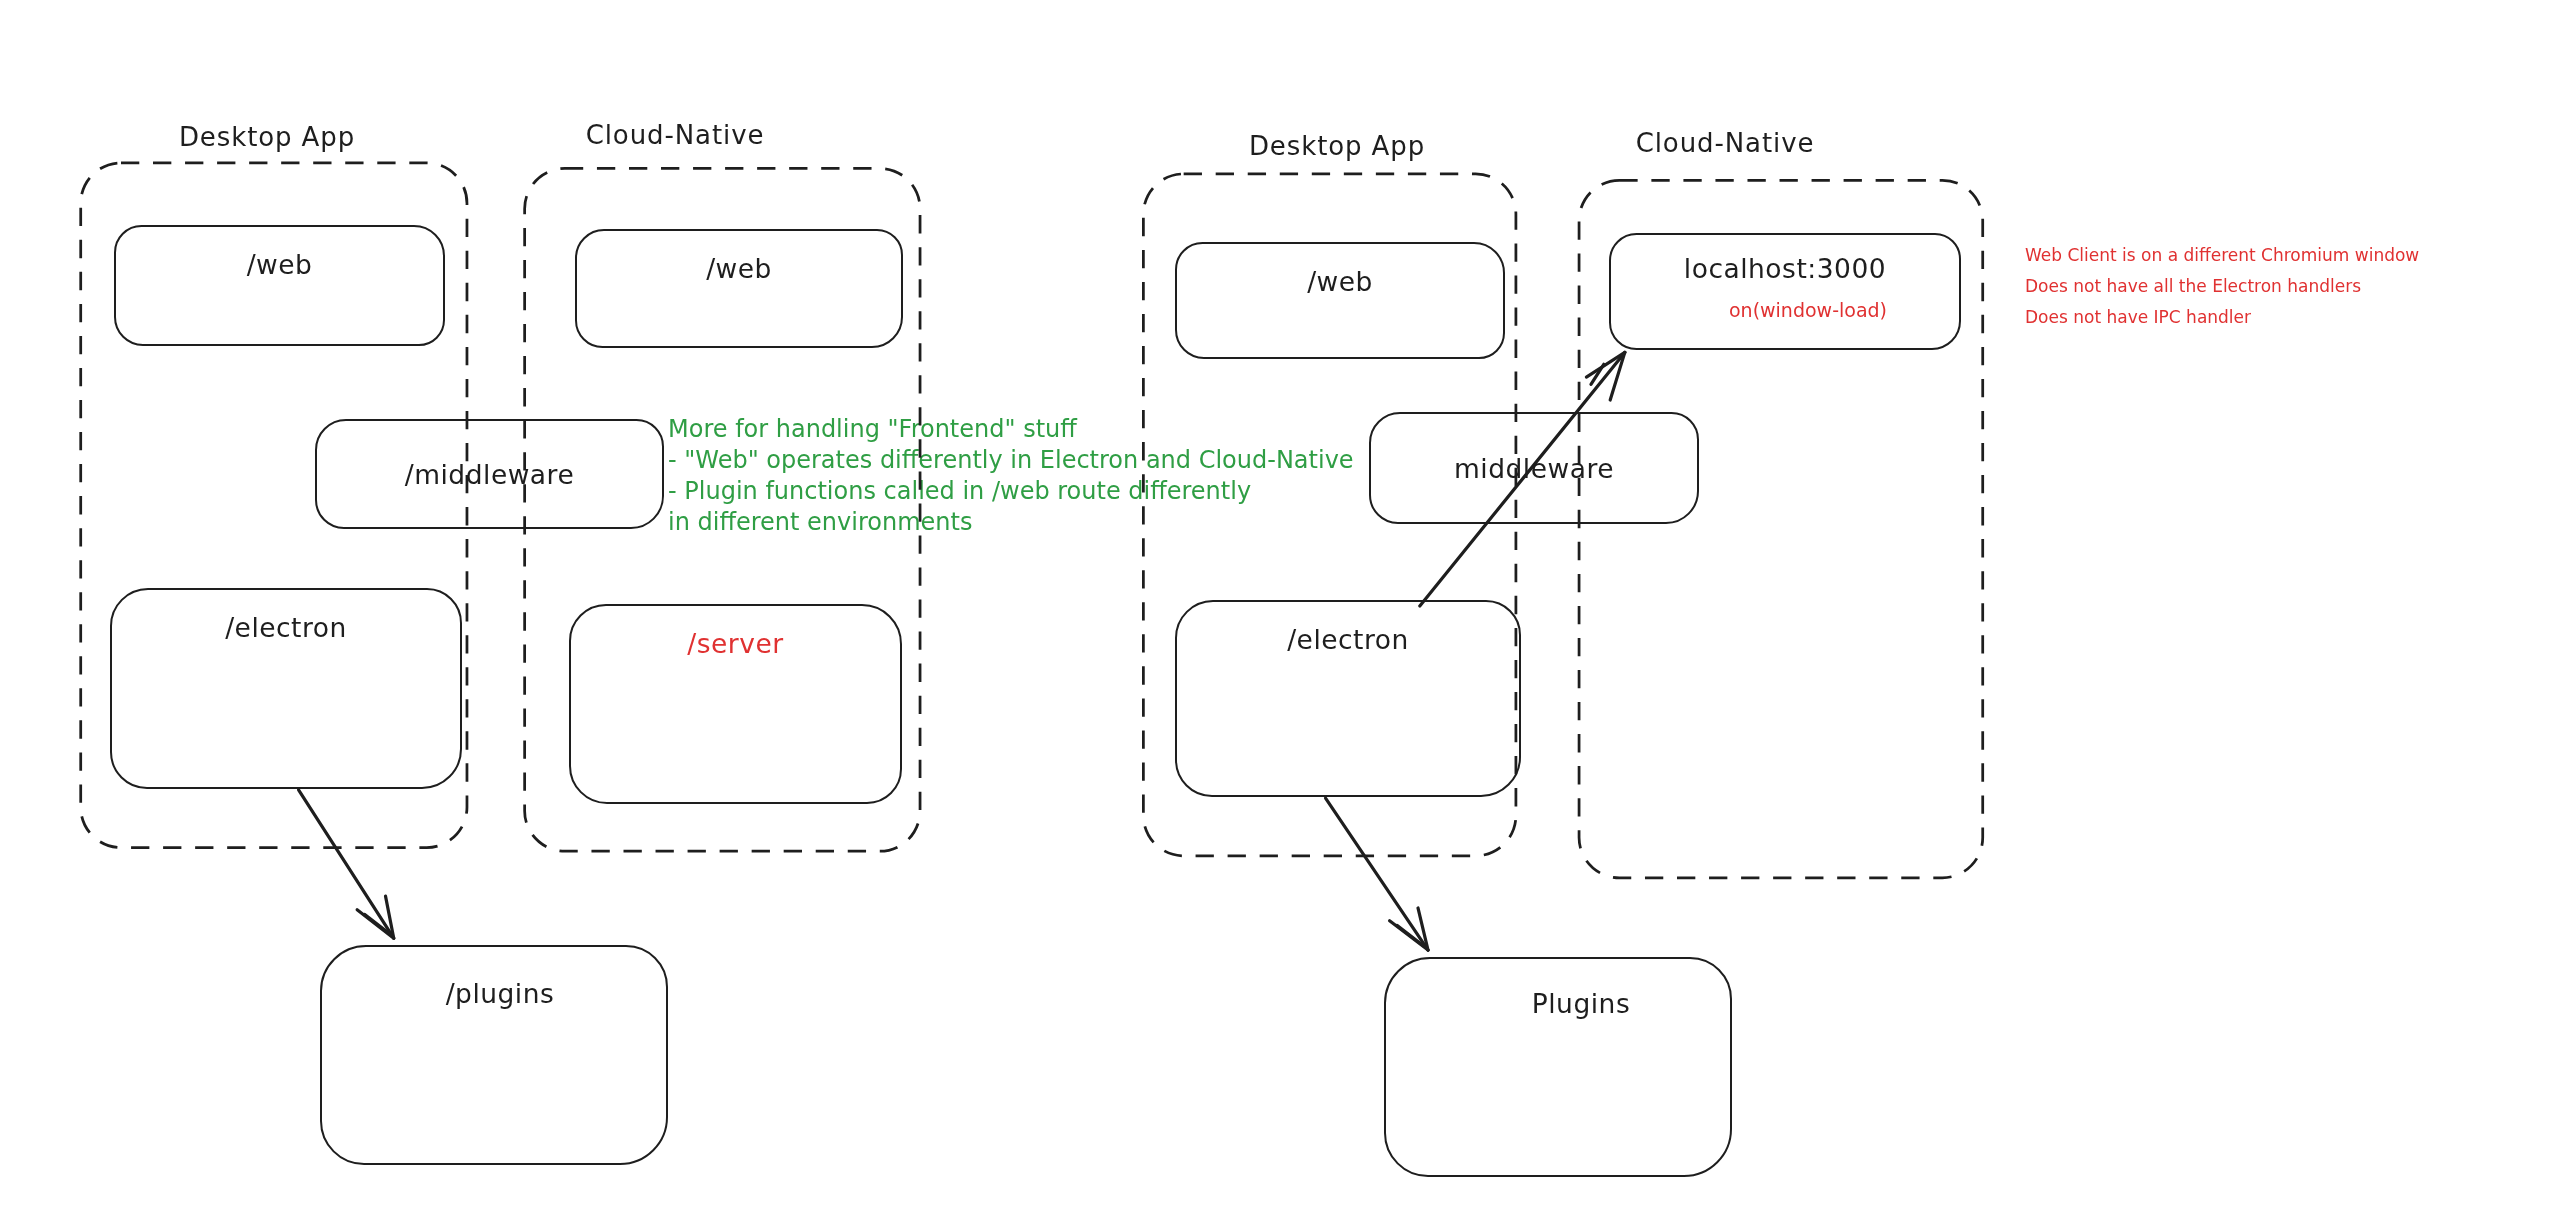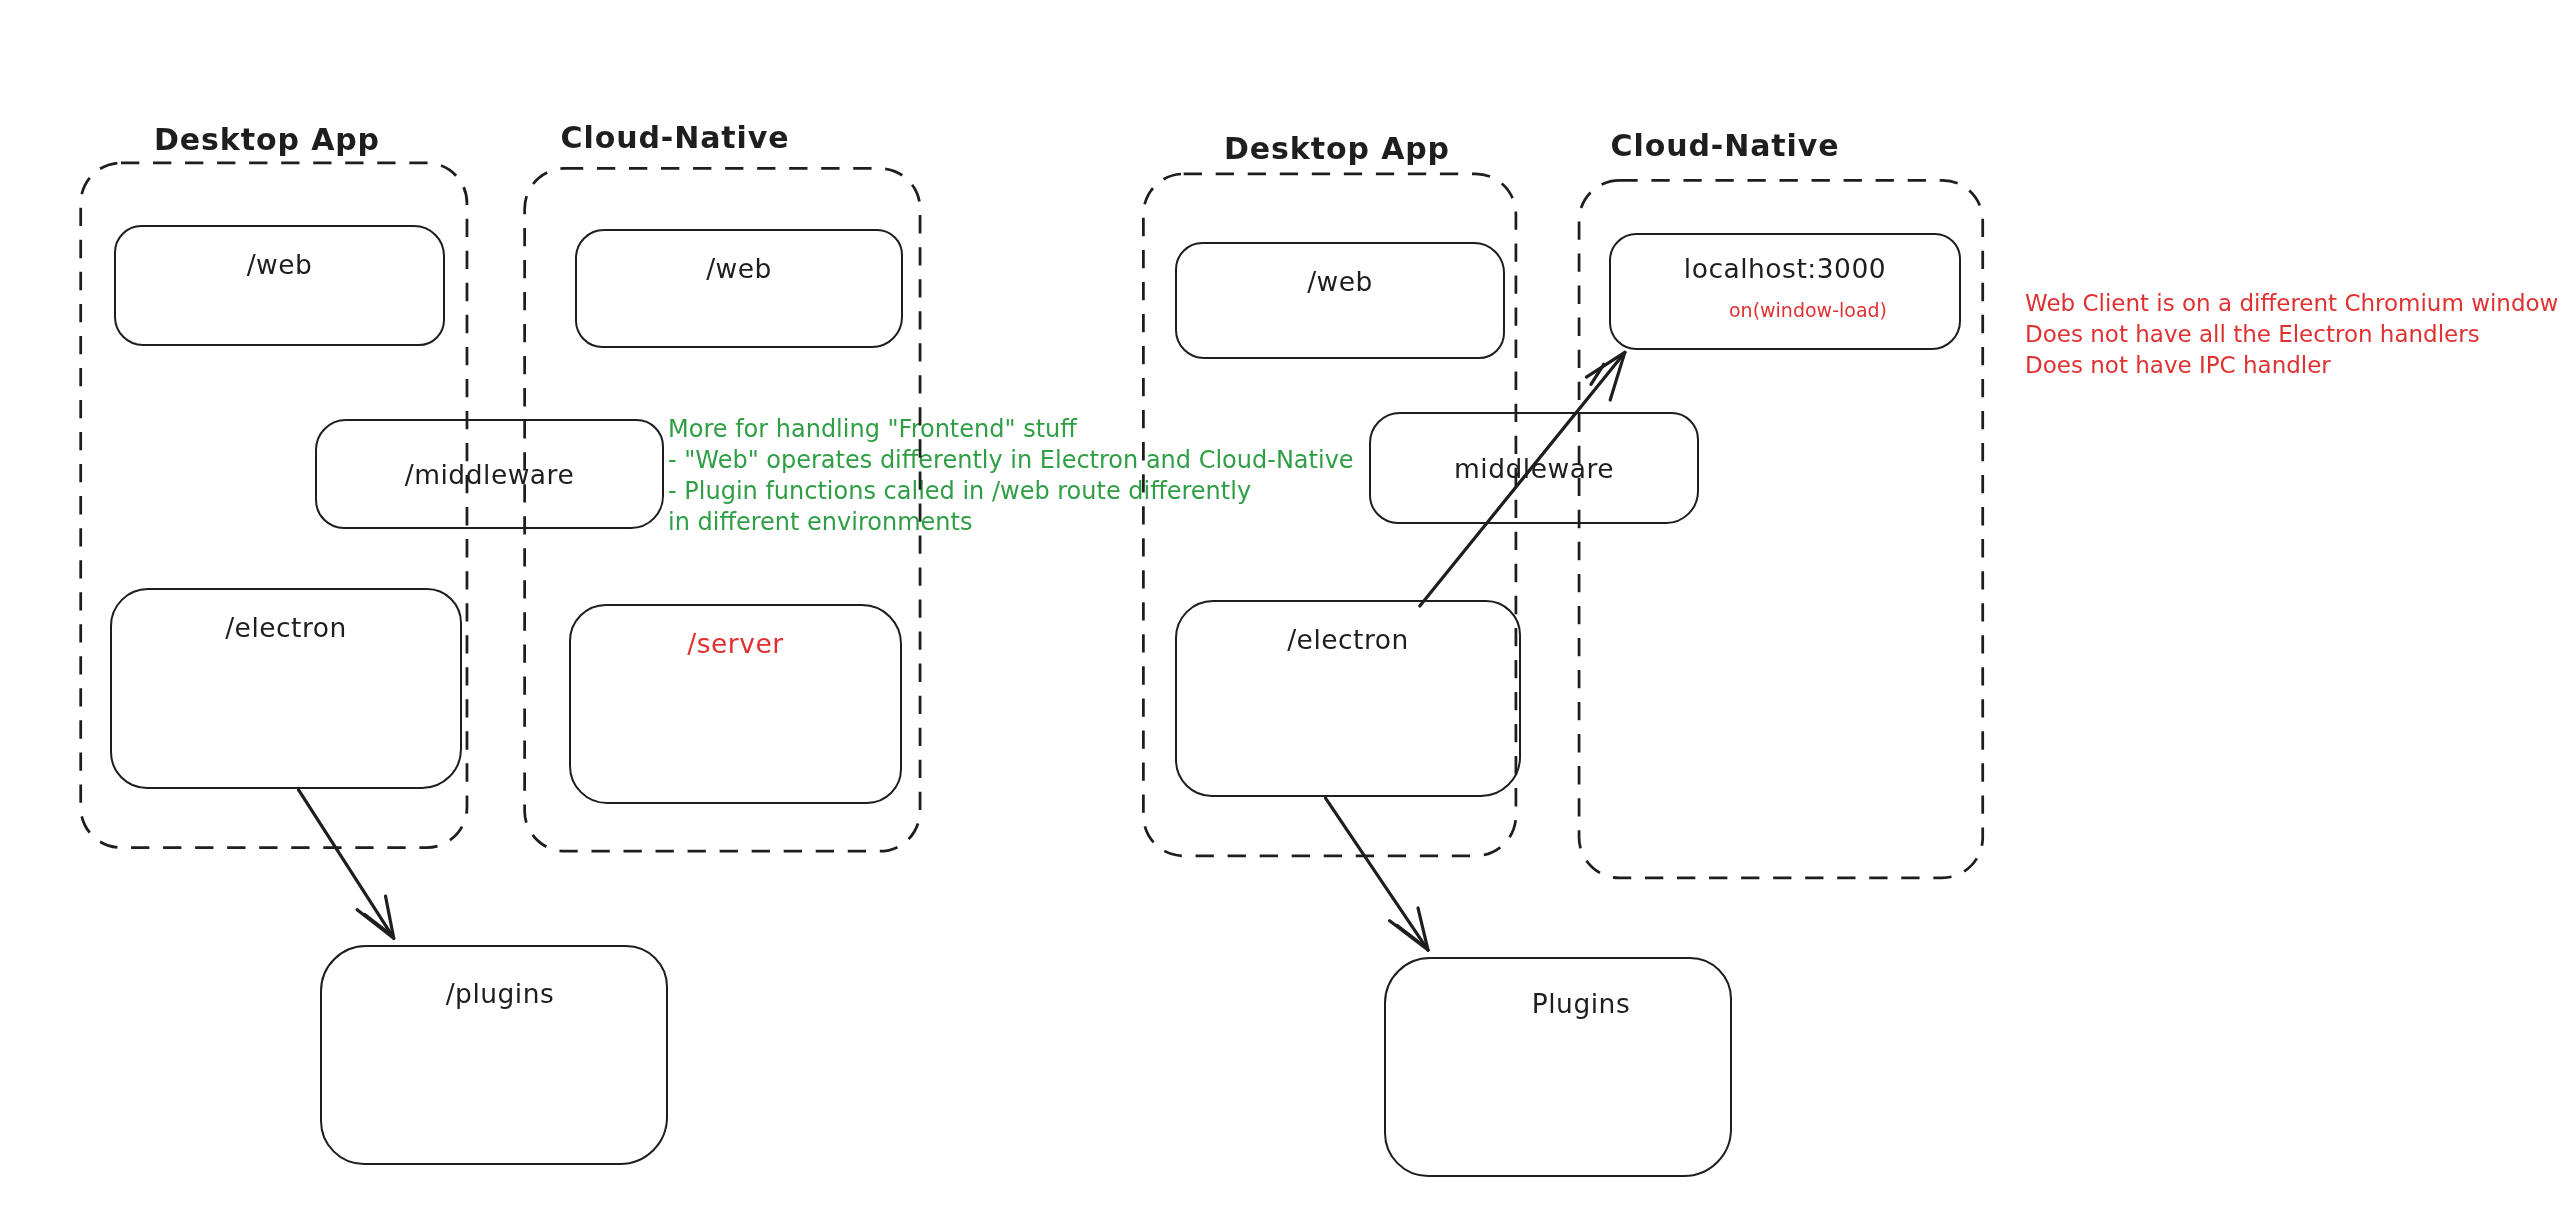--- a/index.html
+++ b/index.html
@@ -17,22 +17,22 @@
   #canvas {
     position: relative;
     width: 2576px;
     height: 1232px;
     background: var(--background);
     overflow: hidden;
   }
   .title {
     position: absolute;
     transform: translateX(-50%);
-    font-size: 30px;
-    font-weight: 700;
+    font-size: 26px;
+    font-weight: 400;
     letter-spacing: 0.9px;
     color: var(--stroke);
     white-space: nowrap;
     z-index: 3;
   }
   .box {
     position: absolute;
     border: 2.7px solid var(--stroke);
     background: transparent;
     z-index: 2;
@@ -59,21 +59,21 @@
     color: var(--red);
     white-space: nowrap;
   }
   .note {
     position: absolute;
     white-space: nowrap;
     z-index: 3;
     line-height: 31px;
   }
   .note.green { color: var(--green); font-size: 24px; }
-  .note.red   { color: var(--red);   font-size: 23px; margin-top: 48px; }
+  .note.red   { color: var(--red);   font-size: 17px; }
   svg.overlay {
     position: absolute;
     left: 0; top: 0;
     width: 2576px;
     height: 1232px;
     z-index: 4;
     pointer-events: none;
   }
   svg.overlay rect {
     fill: none;

